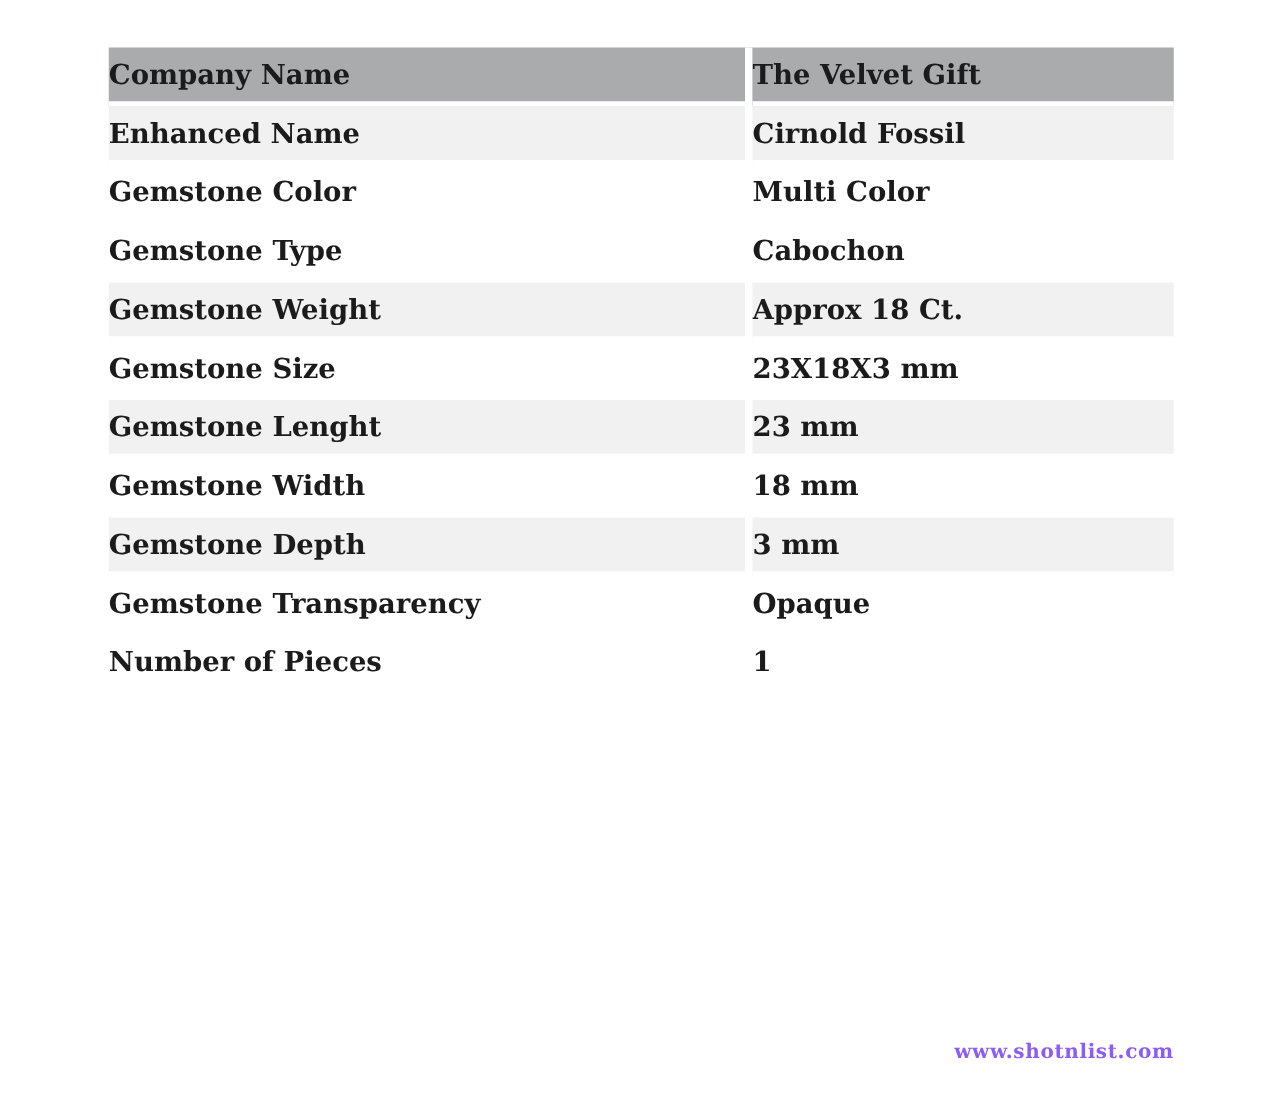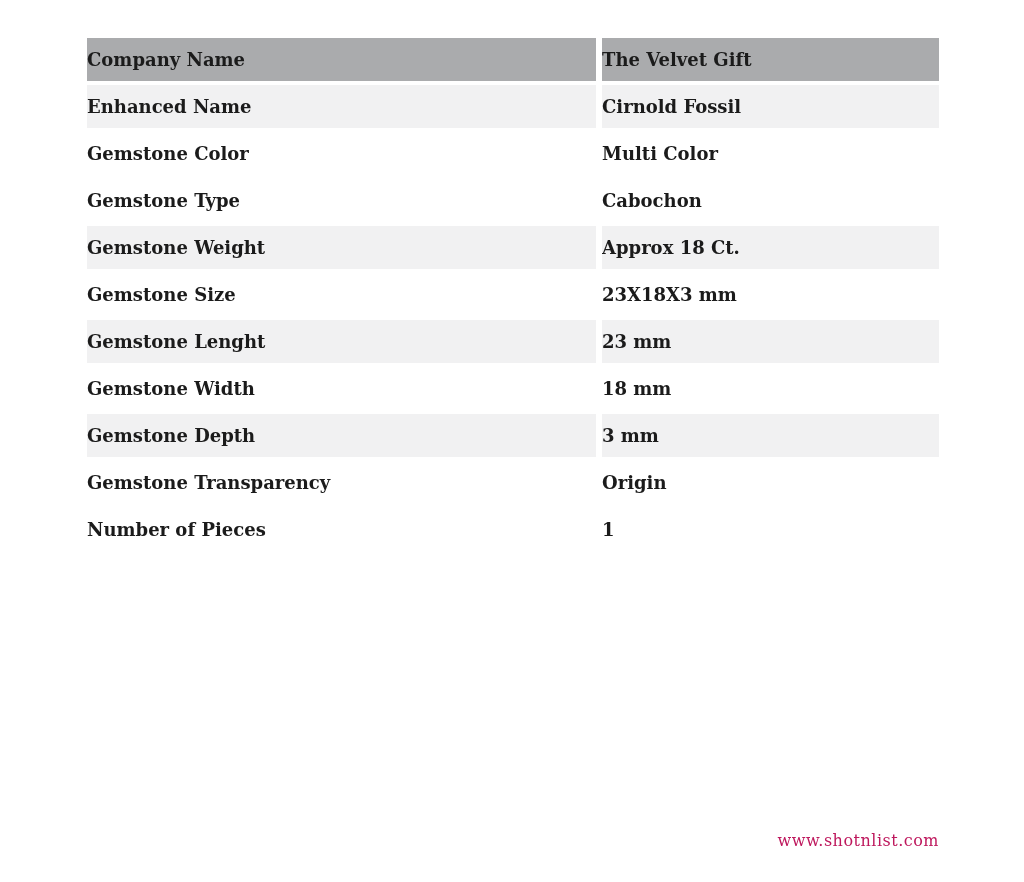--- a/index.html
+++ b/index.html
@@ -21,21 +21,21 @@
     position: absolute;
     left: 87px;
     top: 38px;
     width: 852px;
   }
   table.spec-table {
     border-collapse: separate;
     border-spacing: 0;
     width: 100%;
     table-layout: fixed;
-    font-size: 18px;
+    font-size: 22px;
     font-weight: bold;
     color: #1b1b1b;
   }
   table.spec-table td {
     height: 47px;
     vertical-align: middle;
     border-bottom: 4px solid #ffffff;
     padding: 0;
     box-sizing: border-box;
     overflow: hidden;
@@ -56,22 +56,22 @@
     background: #f1f1f2;
   }
   tr.plain-row td {
     background: #ffffff;
   }
   .watermark {
     position: absolute;
     top: 831px;
     right: 85px;
     font-size: 16px;
-    font-weight: normal;
-    color: #be185d;
+    font-weight: bold;
+    color: #8b5cf6;
     letter-spacing: 0.5px;
   }
 </style>
 </head>
 <body>
 
 <div class="canvas">
 
   <div class="spec-table-wrap">
     <table class="spec-table">
@@ -108,21 +108,21 @@
         <tr class="plain-row">
           <td class="label-cell">Gemstone Width</td>
           <td class="value-cell">18 mm</td>
         </tr>
         <tr class="alt-row">
           <td class="label-cell">Gemstone Depth</td>
           <td class="value-cell">3 mm</td>
         </tr>
         <tr class="plain-row">
           <td class="label-cell">Gemstone Transparency</td>
-          <td class="value-cell">Origin</td>
+          <td class="value-cell">Opaque</td>
         </tr>
         <tr class="plain-row">
           <td class="label-cell">Number of Pieces</td>
           <td class="value-cell">1</td>
         </tr>
       </tbody>
     </table>
   </div>
 
   <div class="watermark">www.shotnlist.com</div>

